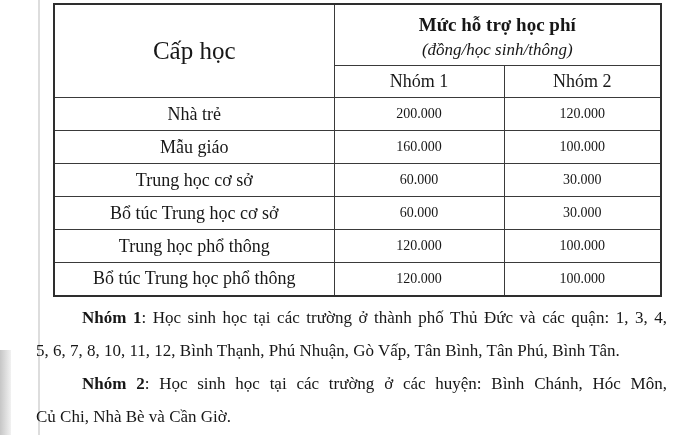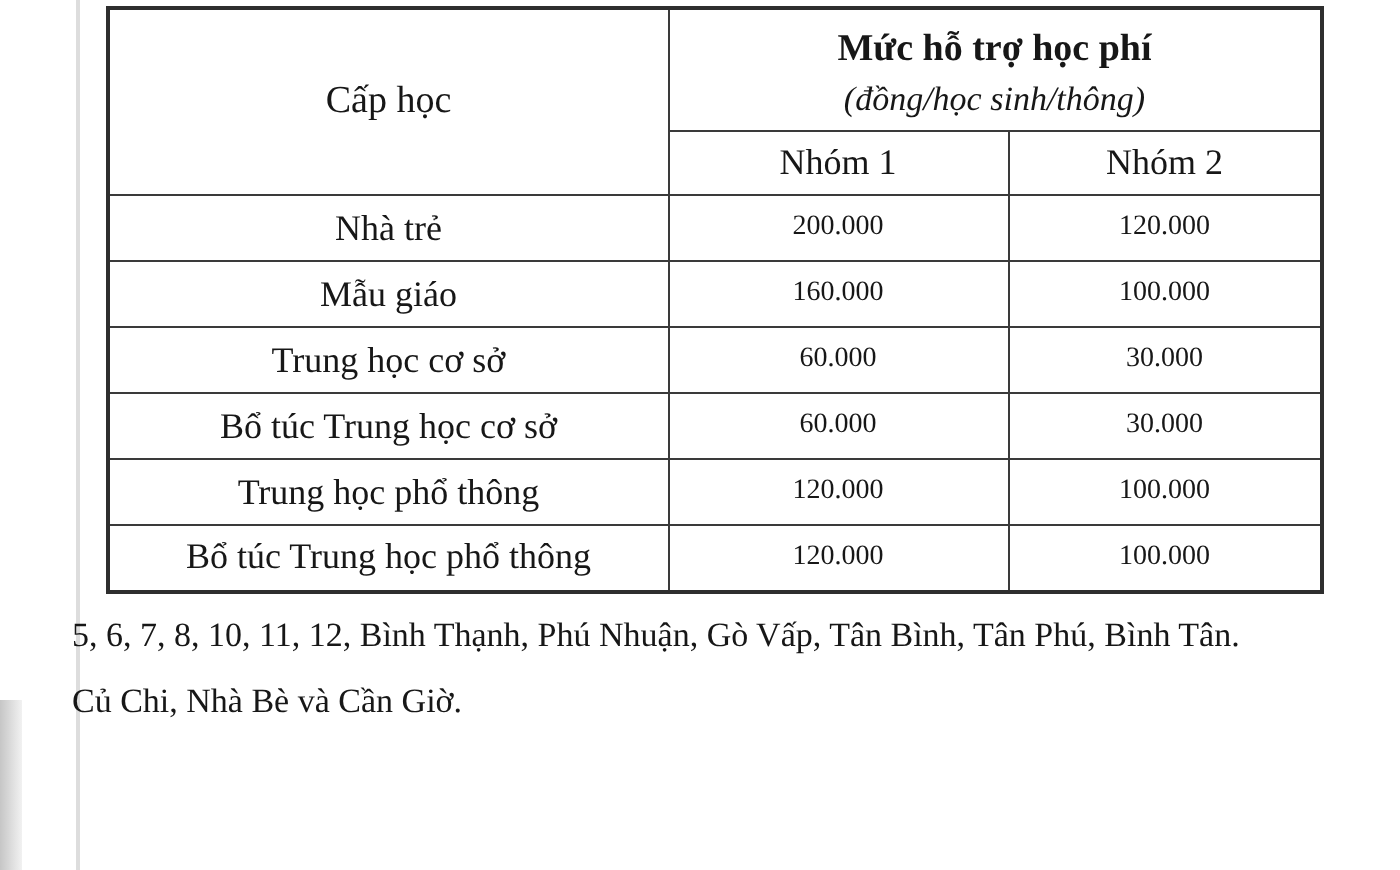--- a/index.html
+++ b/index.html
@@ -47,21 +47,21 @@
   }
   table.fee-table th,
   table.fee-table td {
     border: 1.5px solid #3a3a3a;
     padding: 0;
     font-weight: normal;
     vertical-align: middle;
   }
   .cell-caphoc {
     font-weight: bold;
-    font-size: 19px;
+    font-size: 25px;
     text-align: center;
   }
   .group-header {
     text-align: center;
     height: 60px;
   }
   .group-title {
     font-weight: bold;
     font-size: 19px;
     line-height: 26px;
@@ -169,19 +169,25 @@
     </tr>
     <tr class="data-row">
       <td class="row-label">Bổ túc Trung học phổ thông</td>
       <td class="row-value">120.000</td>
       <td class="row-value">100.000</td>
     </tr>
   </tbody>
 </table>
 
 <div class="notes">
+  <div class="note-line first">
+    <span class="note-label">Nhóm 1</span><span>: Học sinh học tại các trường ở thành phố Thủ Đức và các quận: 1, 3, 4,</span>
+  </div>
   <div class="note-line">
     <span>5, 6, 7, 8, 10, 11, 12, Bình Thạnh, Phú Nhuận, Gò Vấp, Tân Bình, Tân Phú, Bình Tân.</span>
+  </div>
+  <div class="note-line first">
+    <span class="note-label">Nhóm 2</span><span>: Học sinh học tại các trường ở các huyện: Bình Chánh, Hóc Môn,</span>
   </div>
   <div class="note-line">
     <span>Củ Chi, Nhà Bè và Cần Giờ.</span>
   </div>
 </div>
 
 </body></html>

